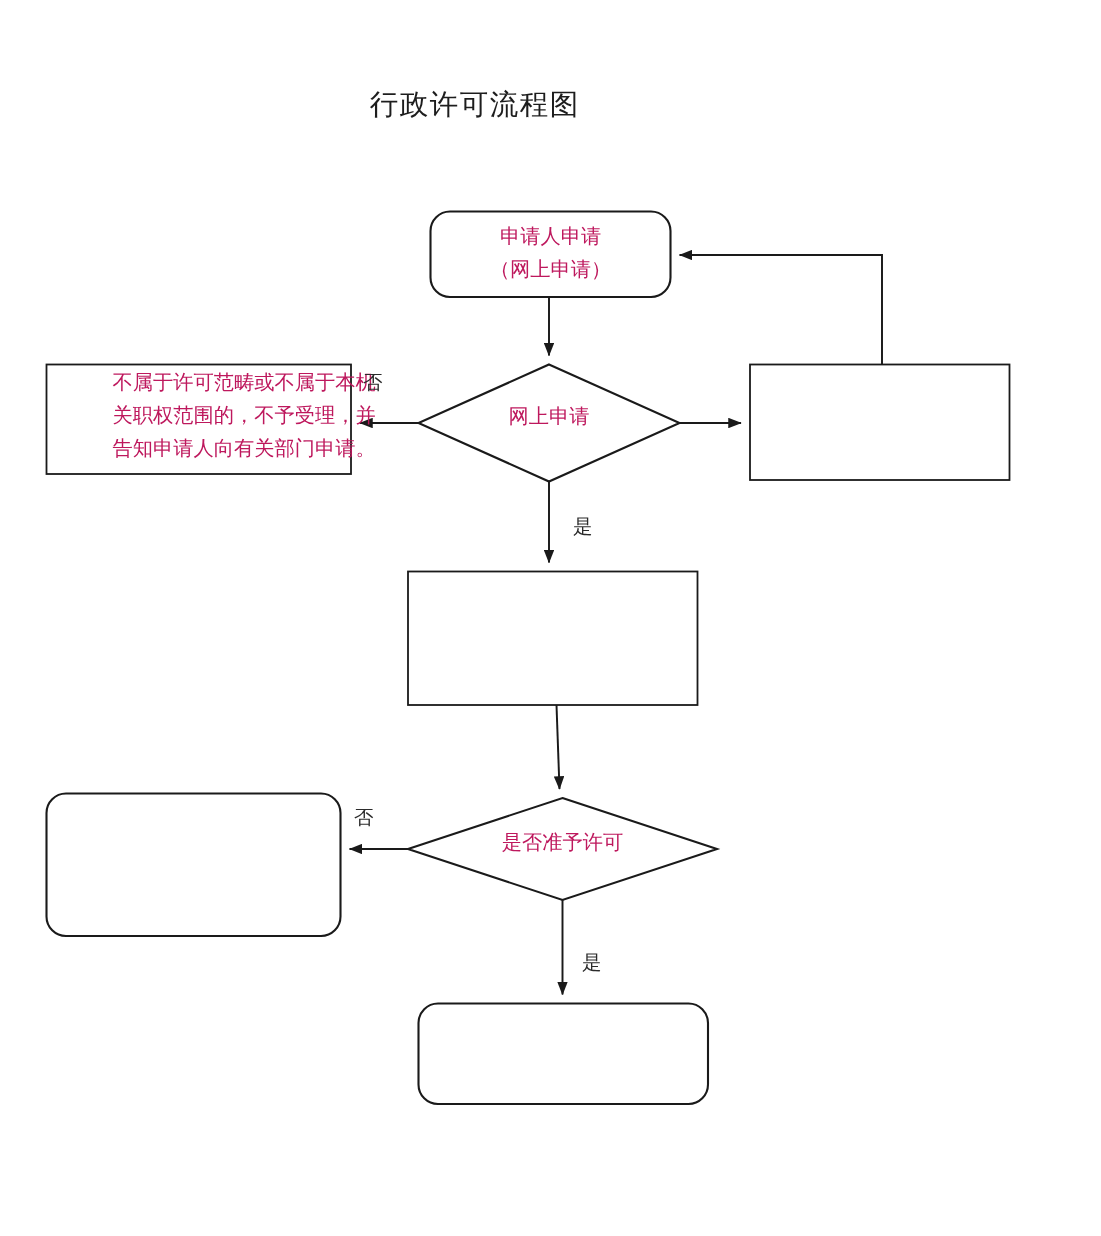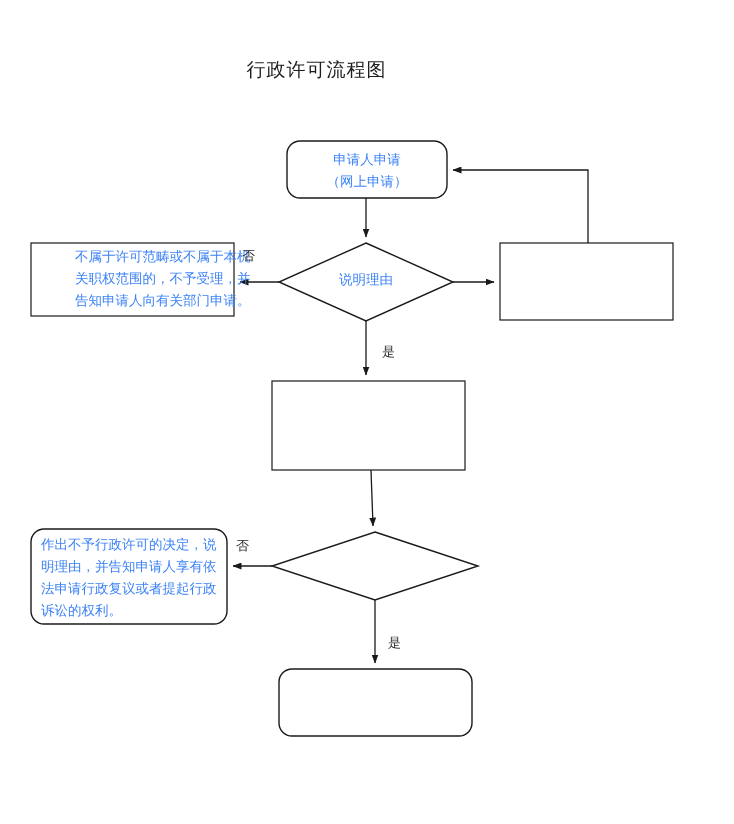--- a/index.html
+++ b/index.html
@@ -48,24 +48,24 @@
   .node-shape.thin {
     stroke-width: 1.2;
   }
   .connector {
     stroke: #1a1a1a;
     stroke-width: 1.3;
     fill: none;
   }
   .node-text {
     position: absolute;
-    color: #3b82f6;
+    color: #be185d;
     font-size: 13.5px;
     line-height: 22px;
-    font-family: Liberation Serif, serif;
+    font-family: Liberation Mono, monospace;
     white-space: pre-line;
     box-sizing: border-box;
   }
   .node-text.centered {
     text-align: center;
   }
   .node-text.justified {
     text-align: left;
   }
   .edge-label {
@@ -119,28 +119,28 @@
     <line class="connector" x1="371" y1="470" x2="373" y2="526" marker-end="url(#arrowhead)"></line>
 
     <line class="connector" x1="272" y1="566" x2="233" y2="566" marker-end="url(#arrowhead)"></line>
 
     <line class="connector" x1="375" y1="600" x2="375" y2="663" marker-end="url(#arrowhead)"></line>
   </svg>
 
   <div class="node-text centered" style="left:287px; top:149px; width:160px;">申请人申请
 （网上申请）</div>
 
-  <div class="node-text centered" style="left:296px; top:271px; width:140px; line-height:18px;">说明理由</div>
+  <div class="node-text centered" style="left:296px; top:271px; width:140px; line-height:18px;">网上申请</div>
 
   <div class="node-text justified" style="left:56px; top:246px; width:184px;margin-left:19px;">不属于许可范畴或不属于本机关职权范围的，不予受理，并告知申请人向有关部门申请。</div>
 
 
 
+  <div class="node-text centered" style="left:305px; top:555px; width:140px; line-height:18px;">是否准予许可</div>
 
-  <div class="node-text justified" style="left:41px; top:534px; width:178px;">作出不予行政许可的决定，说明理由，并告知申请人享有依法申请行政复议或者提起行政诉讼的权利。</div>
 
 
   <div class="edge-label" style="left:242px; top:248px;">否</div>
 
   <div class="edge-label" style="left:382px; top:344px;">是</div>
 
   <div class="edge-label" style="left:236px; top:538px;">否</div>
 
   <div class="edge-label" style="left:388px; top:635px;">是</div>
 

